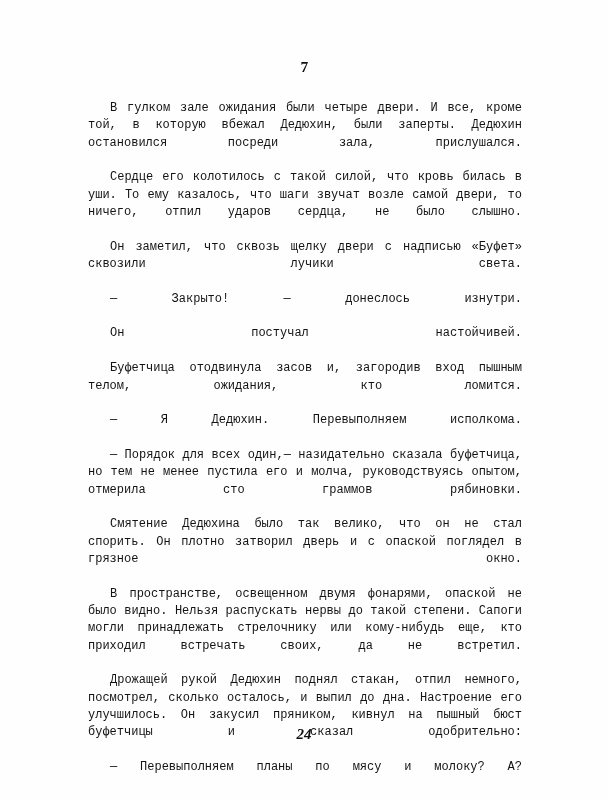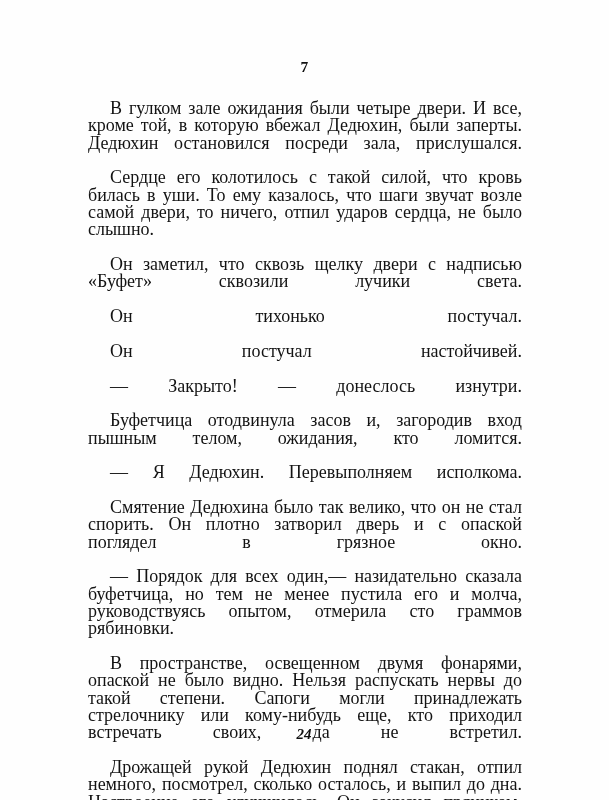--- a/index.html
+++ b/index.html
@@ -57,24 +57,25 @@
     left: 88px;
     top: 100px;
     width: 434px;
   }
 
   p.para {
     margin: 0;
     padding: 0;
     text-indent: 22px;
     text-align: justify;
-    font-size: 18px;
+    font-size: 12px;
     line-height: 17.35px;
     word-spacing: 0.1px;
     hyphens: manual;
+    font-family: Liberation Mono, monospace;
     -webkit-hyphens: manual;
   }
 
   
   p.para.dialogue {
     text-indent: 22px;
   }
 
   
   p.para::after {
@@ -87,27 +88,26 @@
 <body>
 
 <div class="page">
 
   <div class="folio-top">7</div>
 
   <div class="text-block">
     <p class="para">В гулком зале ожидания были четыре двери. И все, кроме той, в которую вбежал Дедюхин, были заперты. Дедюхин остановился посреди зала, прислушался.</p>
     <p class="para">Сердце его колотилось с такой силой, что кровь билась в уши. То ему казалось, что шаги звучат возле самой двери, то ничего, отпил ударов сердца, не было слышно.</p>
     <p class="para">Он заметил, что сквозь щелку двери с надписью «Буфет» сквозили лучики света.</p>
-    <p class="para">Он тихонько постучал.</p>
+    <p class="para dialogue">— Закрыто! — донеслось изнутри.</p>
     <p class="para">Он постучал настойчивей.</p>
-    <p class="para dialogue">— Закрыто! — донеслось изнутри.</p>
     <p class="para">Буфетчица отодвинула засов и, загородив вход пышным телом, ожидания, кто ломится.</p>
     <p class="para dialogue">— Я Дедюхин. Перевыполняем исполкома.</p>
+    <p class="para dialogue">— Порядок для всех один,— назидательно сказала буфетчица, но тем не менее пустила его и молча, руководствуясь опытом, отмерила сто граммов рябиновки.</p>
     <p class="para">Смятение Дедюхина было так велико, что он не стал спорить. Он плотно затворил дверь и с опаской поглядел в грязное окно.</p>
-    <p class="para dialogue">— Порядок для всех один,— назидательно сказала буфетчица, но тем не менее пустила его и молча, руководствуясь опытом, отмерила сто граммов рябиновки.</p>
     <p class="para">В пространстве, освещенном двумя фонарями, опаской не было видно. Нельзя распускать нервы до такой степени. Сапоги могли принадлежать стрелочнику или кому-нибудь еще, кто приходил встречать своих, да не встретил.</p>
     <p class="para">Дрожащей рукой Дедюхин поднял стакан, отпил немного, посмотрел, сколько осталось, и выпил до дна. Настроение его улучшилось. Он закусил пряником, кивнул на пышный бюст буфетчицы и сказал одобрительно:</p>
     <p class="para dialogue">— Перевыполняем планы по мясу и молоку? А?</p>
 
   </div>
 
   <div class="folio-bottom">24</div>
 
 </div>
 

